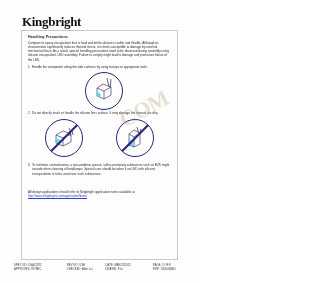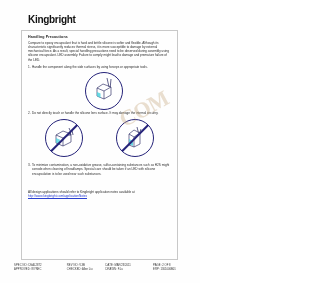--- a/index.html
+++ b/index.html
@@ -19,25 +19,25 @@
   .page {
     position: absolute;
     left: 0; top: 0;
     width: 200px; height: 283px;
     background: #fefefe;
   }
 
   
   .logo {
     position: absolute;
-    left: 28px;
+    left: 22px;
     top: 14px;
-    font-family: Liberation Sans, sans-serif;
+    font-family: Liberation Serif, serif;
     font-weight: bold;
-    font-size: 10px;
+    font-size: 13px;
     letter-spacing: -0.3px;
     color: #111;
   }
 
   
   .content-box {
     position: absolute;
     left: 21px;
     top: 30px;
     width: 157px;

